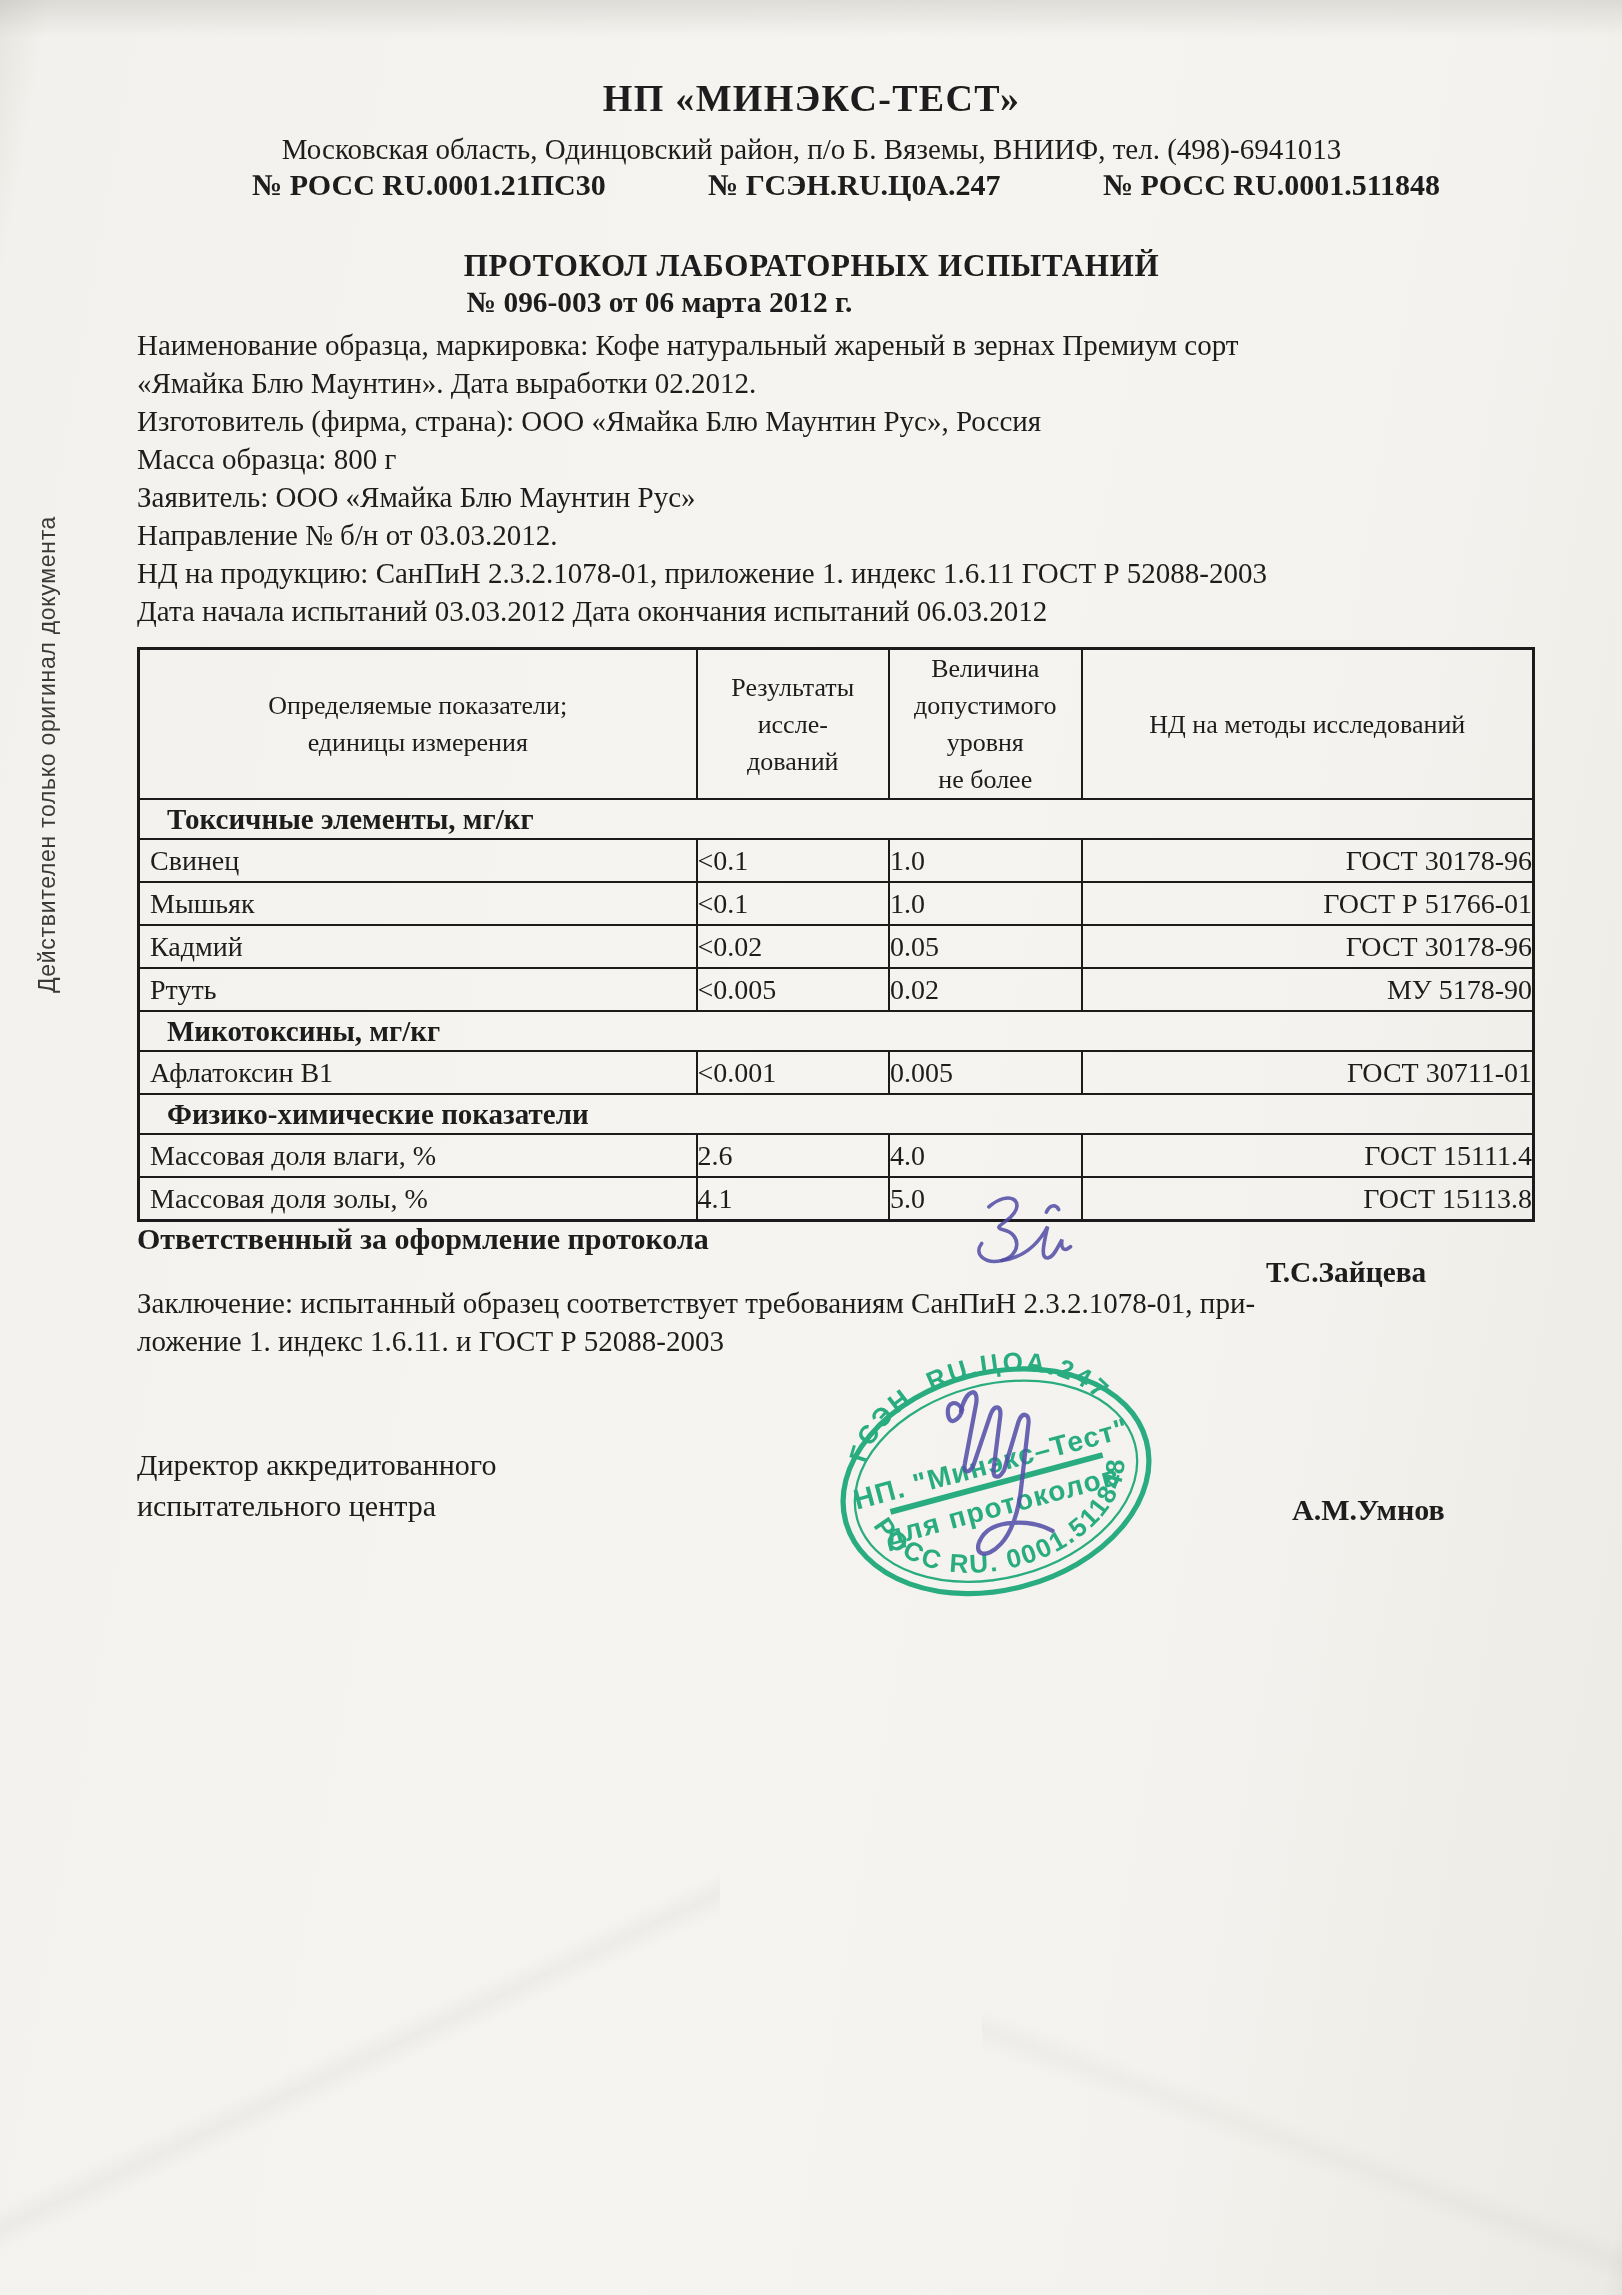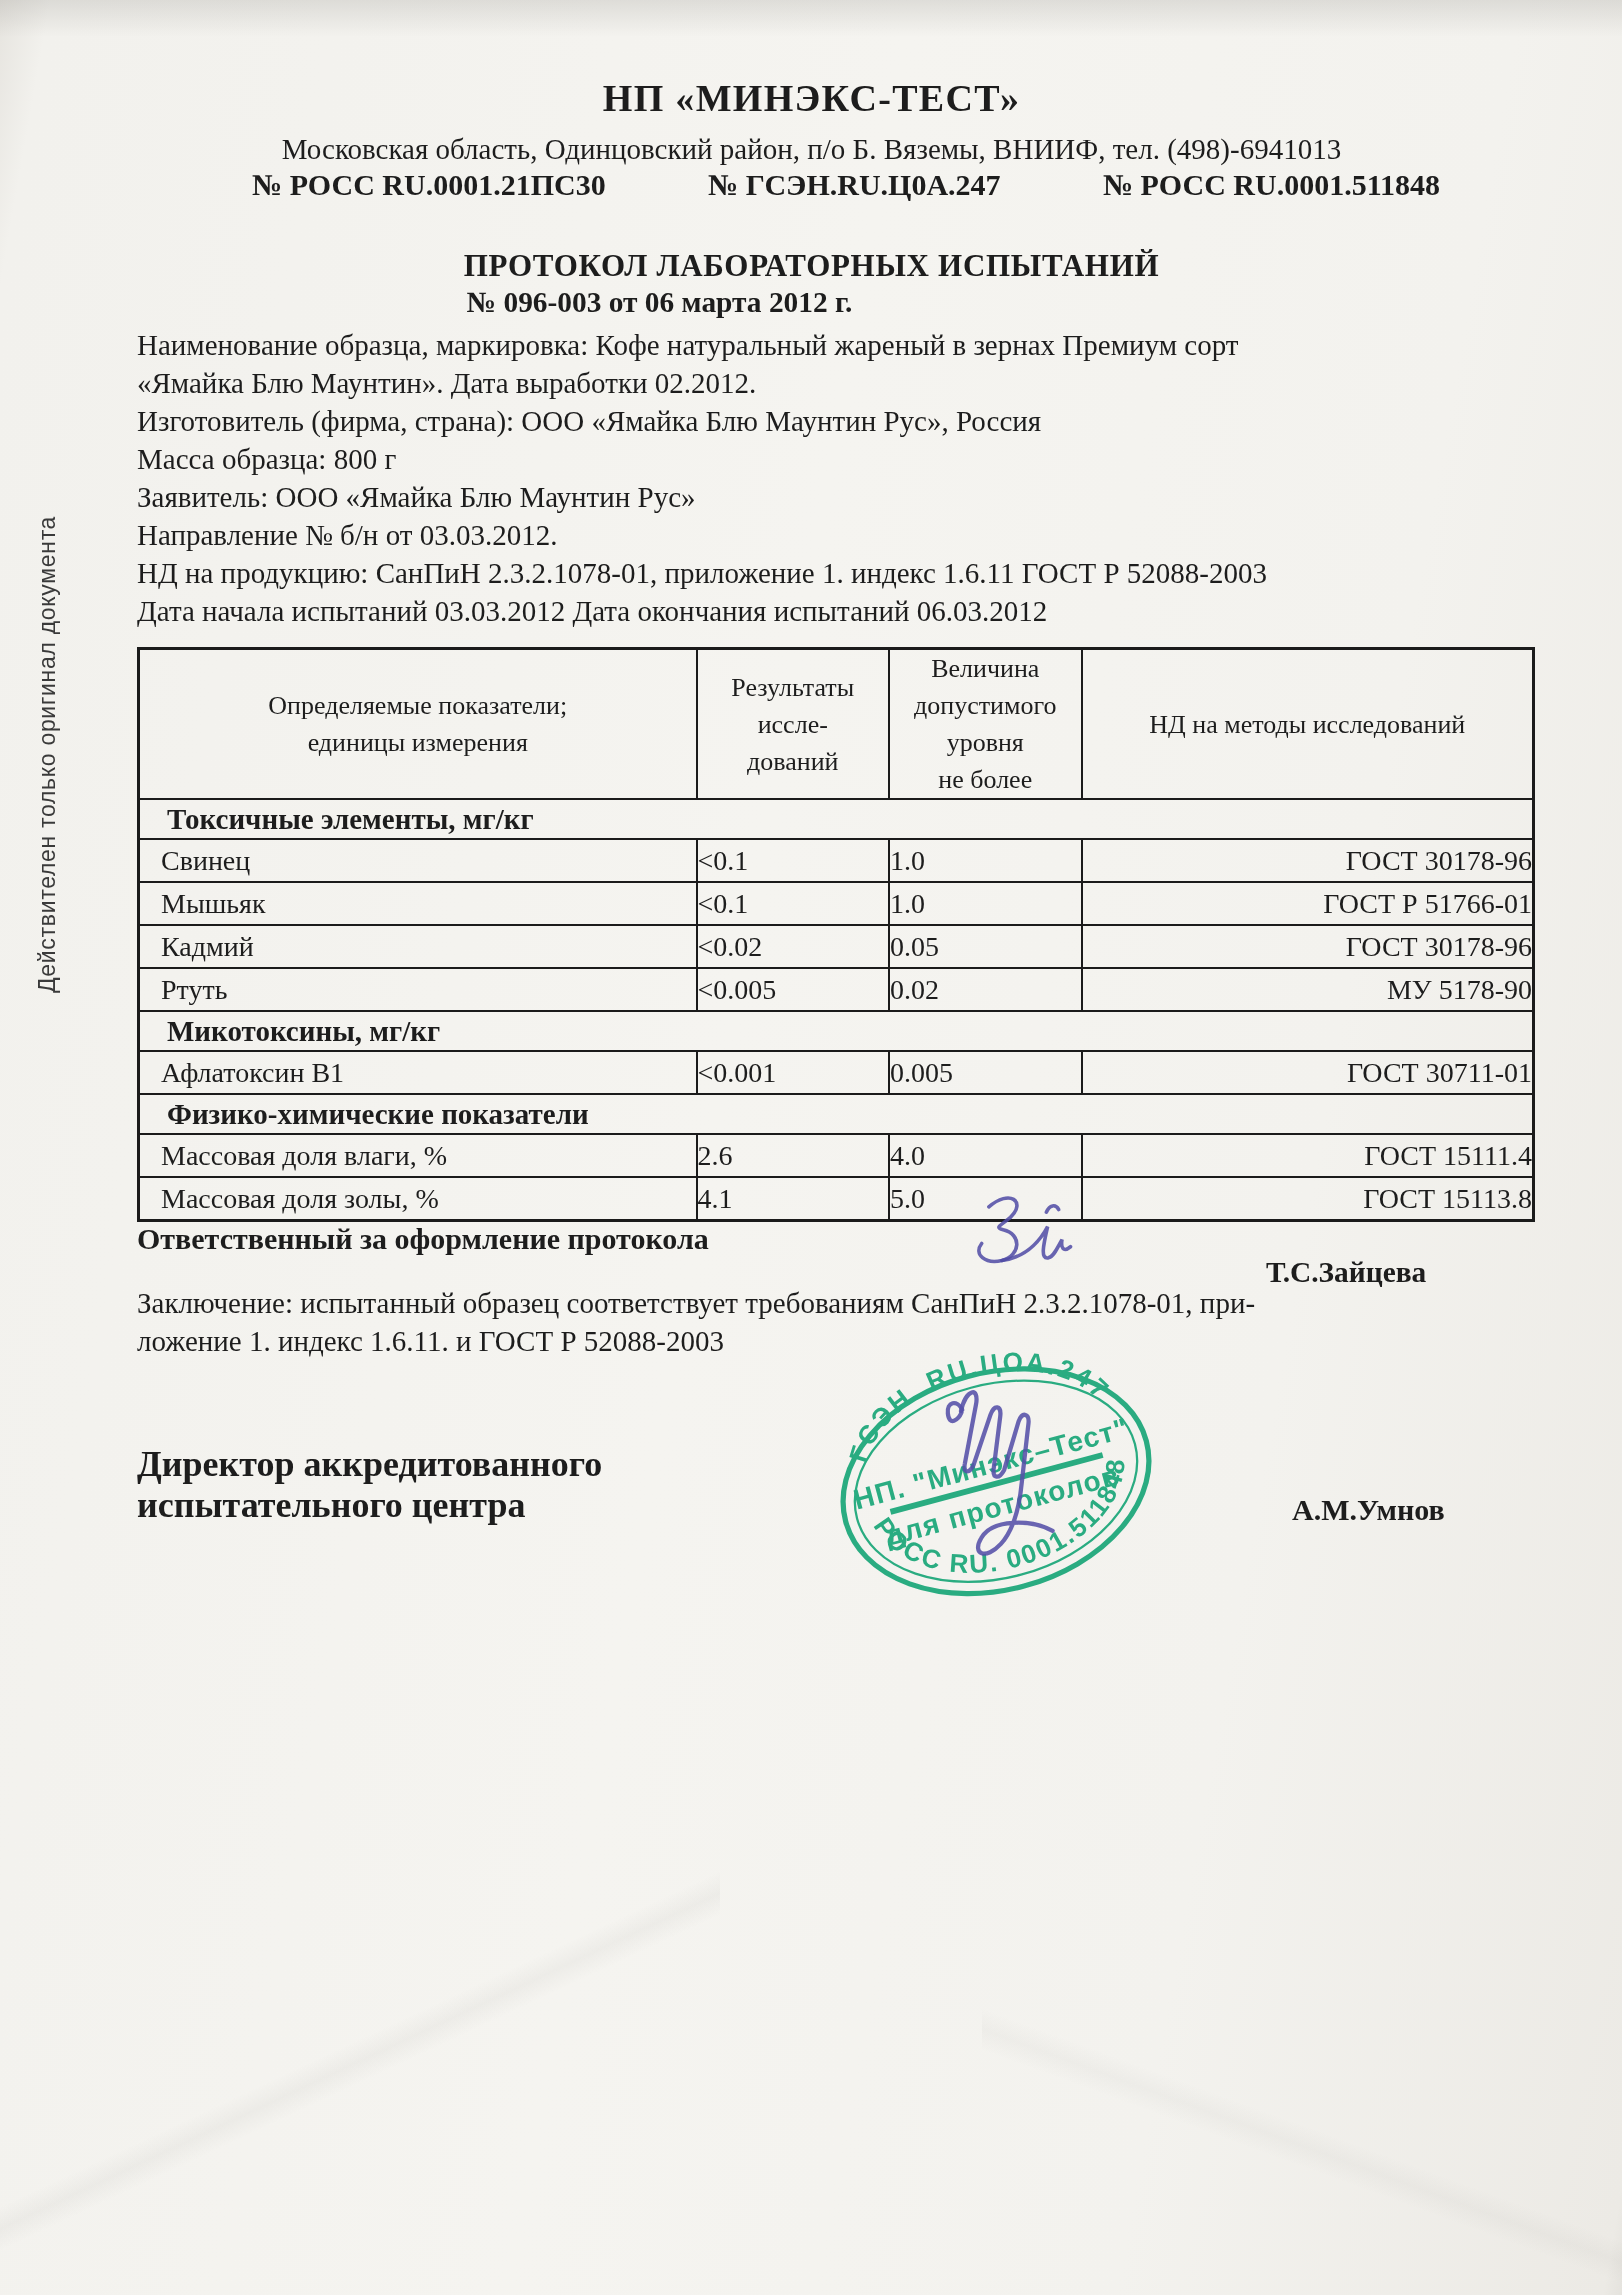--- a/index.html
+++ b/index.html
@@ -52,29 +52,29 @@
     border:3.3px solid #1b1b1b;
   }
   .results col.c1{width:40%;}
   .results col.c2{width:13.8%;}
   .results col.c3{width:13.8%;}
   .results col.c4{width:32.4%;}
   .results th,.results td{border:2px solid #1b1b1b;padding:0;vertical-align:middle;}
   .results thead th{height:130px;font-weight:normal;font-size:26px;line-height:37px;text-align:center;}
   .results tbody td{height:41px;font-size:28px;}
   .results tr.section td{height:38px;font-weight:bold;font-size:29px;padding-left:27px;text-align:left;}
-  .results td.name{padding-left:21px;text-align:left;}
+  .results td.name{padding-left:10px;text-align:left;}
   .results td.num{text-align:left;}
   .results td.gost{padding-left:33px;text-align:right;}
 
   
   .responsible-label{left:137px;top:1222px;font-size:30px;font-weight:bold;}
   .responsible-name{left:1266px;top:1222px;font-size:29.4px;font-weight:bold;margin-top:34px;}
   .conclusion{left:137px;top:1284px;width:1348px;font-size:29px;line-height:38px;}
-  .director-label{left:137px;top:1444px;font-size:36px;font-weight:bold;line-height:41px;}
+  .director-label{left:137px;top:1444px;font-size:30px;font-weight:normal;line-height:41px;}
   .director-name{left:1292px;top:1493px;font-size:30px;font-weight:bold;}
 
   .sig1{left:948px;top:1186px;}
   .stamp-wrap{left:826px;top:1347px;}
   .sig2{left:898px;top:1373px;}
 
   .stamp-text{font-family:"Liberation Sans", sans-serif;font-weight:bold;}
 </style>
 </head>
 <body>

